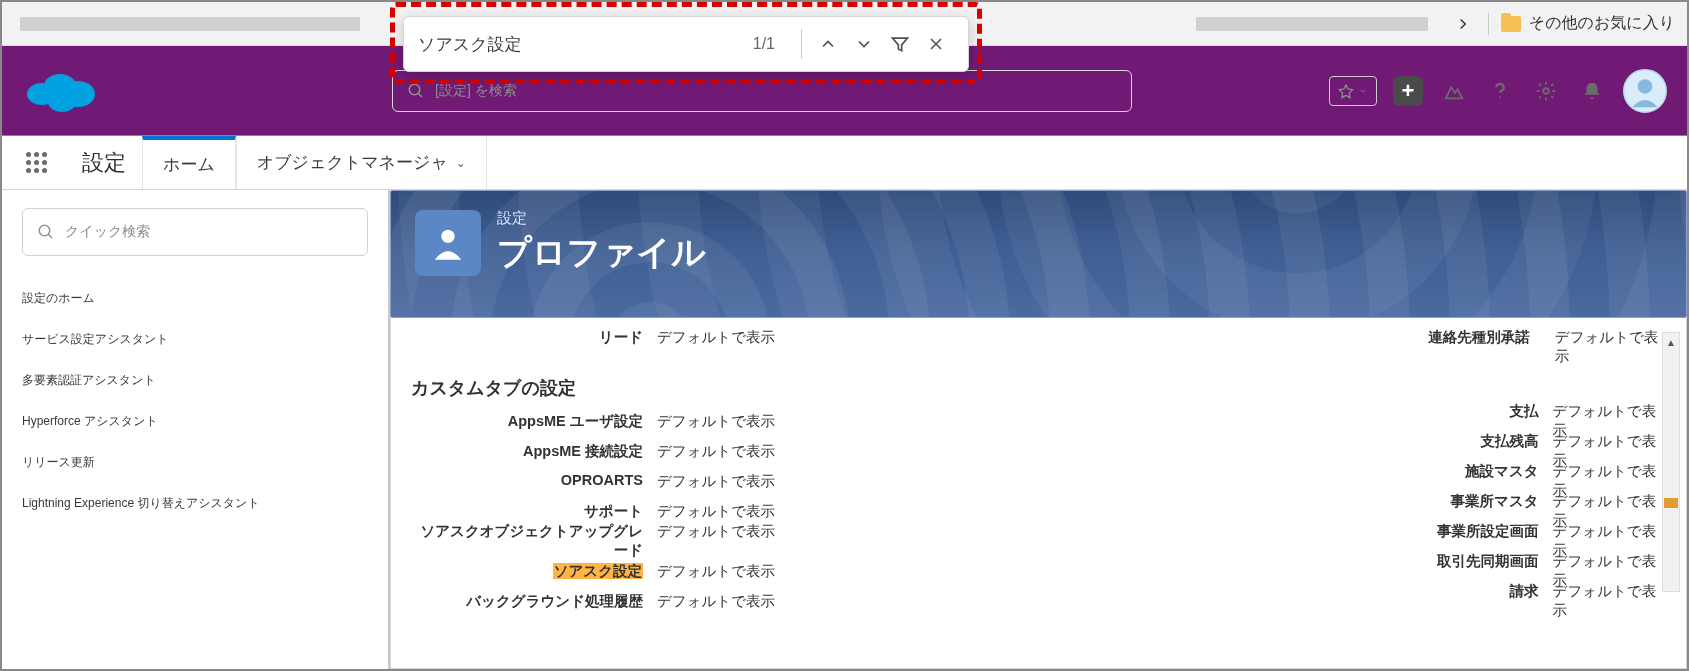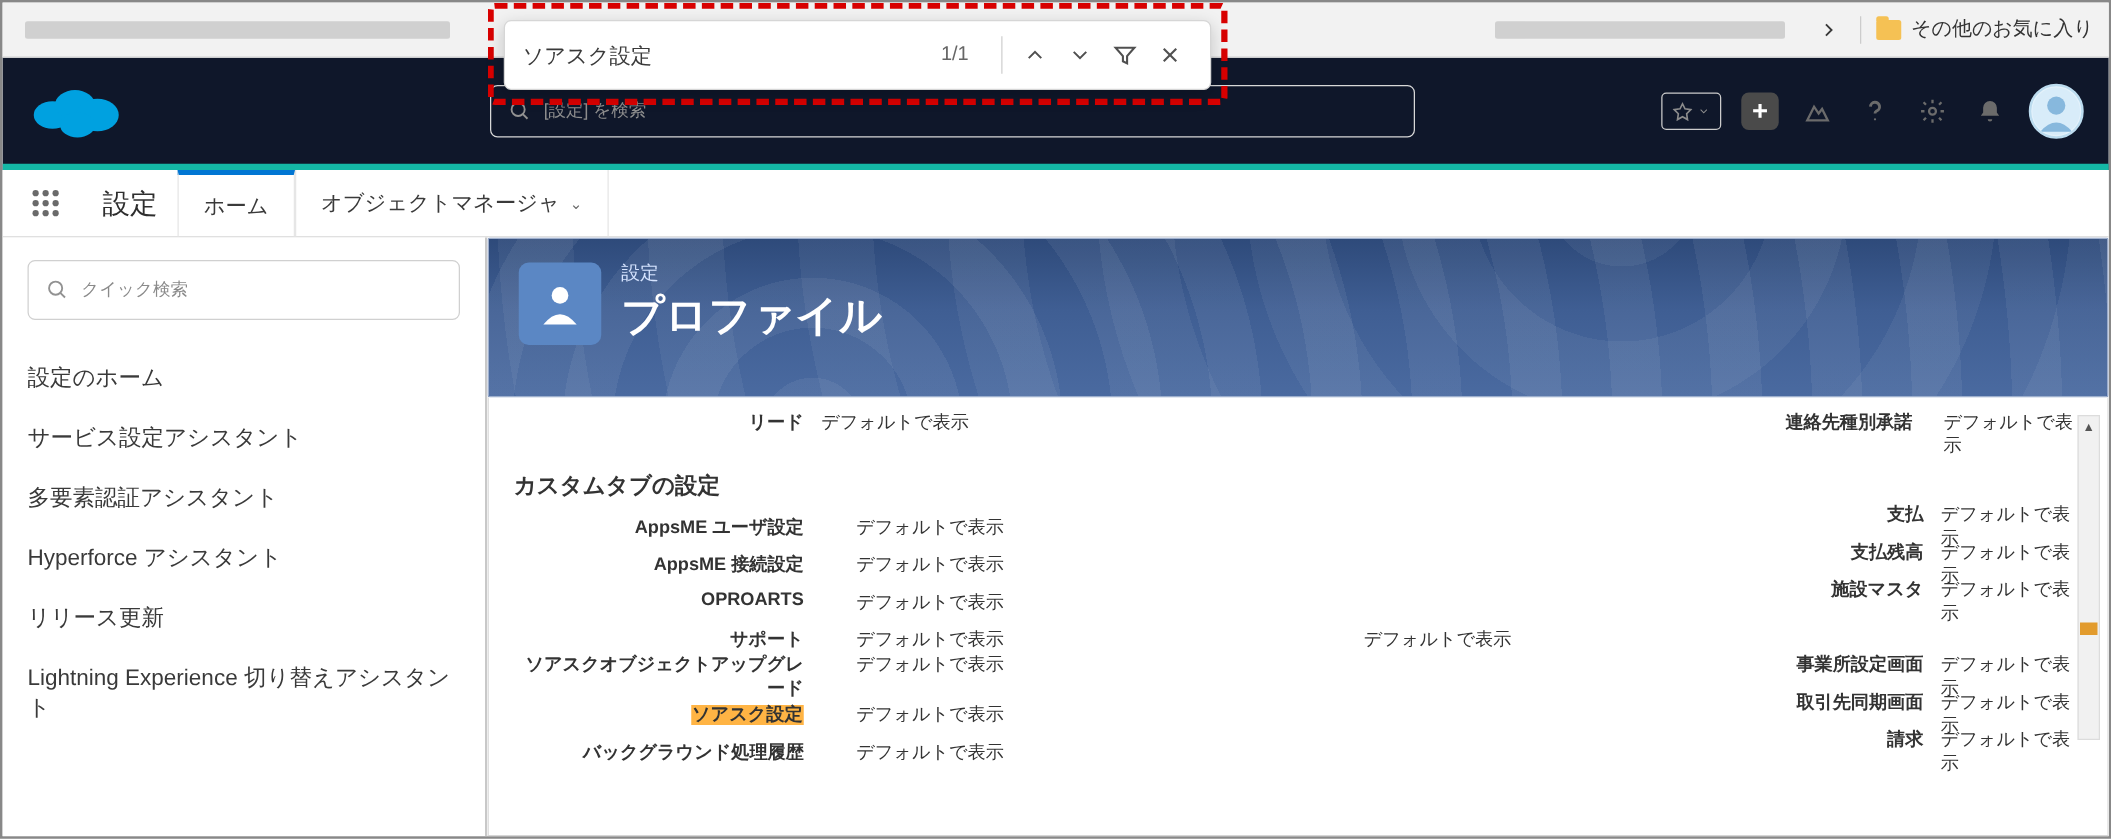--- a/index.html
+++ b/index.html
@@ -19,21 +19,21 @@
   
   .find-bar-wrap { position: absolute; top: 0; left: 388px; width: 592px; height: 82px; border: 5px dashed #d80000; border-radius: 6px; z-index: 100; pointer-events: none; }
   .find-bar { position: absolute; top: 9px; left: 8px; right: 8px; height: 56px; background: #fff; border: 1px solid #d6d6d6; border-radius: 6px; box-shadow: 0 4px 14px rgba(0,0,0,0.18); display: flex; align-items: center; padding: 0 14px; pointer-events: auto; }
   .find-input { border: none; outline: none; font-size: 17px; flex: 1; color: #3a3a3a; }
   .find-count { color: #666; font-size: 16px; margin: 0 18px 0 12px; white-space: nowrap; }
   .find-sep { width: 1px; height: 30px; background: #d0d0d0; margin: 0 8px; }
   .find-btn { width: 36px; height: 36px; display: flex; align-items: center; justify-content: center; color: #505050; cursor: pointer; }
   .find-btn svg { width: 20px; height: 20px; stroke: #505050; stroke-width: 2; fill: none; }
 
   
-  .sf-header { height: 90px; background: #0f172a; border-bottom: 5px solid #14b8a6; display: flex; align-items: center; padding: 0 20px; }
+  .sf-header { height: 90px; background: #701a75; border-bottom: 1px solid #14b8a6; display: flex; align-items: center; padding: 0 20px; }
   .sf-logo { width: 80px; height: 54px; margin-right: 30px; }
   .sf-search { flex: 1; max-width: 740px; height: 42px; border: 1px solid #d8d8d8; border-radius: 6px; display: flex; align-items: center; padding: 0 14px; color: #8d8d8d; margin-left: 260px; }
   .sf-search svg { width: 18px; height: 18px; stroke: #929292; stroke-width: 2; fill: none; margin-right: 10px; }
   .sf-header-right { margin-left: auto; display: flex; align-items: center; gap: 16px; }
   .hdr-ico { width: 30px; height: 30px; display: flex; align-items: center; justify-content: center; color: #6b6b6b; cursor: pointer; }
   .hdr-ico svg { width: 22px; height: 22px; }
   .star-box { width: 48px; height: 30px; border: 1px solid #ccc; border-radius: 4px; display: flex; align-items: center; justify-content: center; gap: 4px; color: #8c8c8c; }
   .plus-box { width: 30px; height: 30px; background: #4a4a4a; border-radius: 6px; display: flex; align-items: center; justify-content: center; color: #fff; font-size: 22px; font-weight: bold; }
   .avatar { width: 44px; height: 44px; border-radius: 50%; background: #e4f2fb; border: 2px solid #bcdcef; display: flex; align-items: center; justify-content: center; overflow: hidden; }
 
@@ -45,21 +45,21 @@
   .sf-nav-title { font-size: 22px; font-weight: 500; display: flex; align-items: center; padding: 0 16px; color: #2e2e2e; }
   .sf-tab { display: flex; align-items: center; padding: 0 20px; font-size: 17px; color: #3a3a3a; border-left: 1px solid #e6e6e6; border-right: 1px solid #e6e6e6; cursor: pointer; }
   .sf-tab.active { border-top: 4px solid #0176d3; padding-top: 0; }
   .sf-tab .chev { margin-left: 8px; color: #6a6a6a; font-size: 12px; }
 
   
   .sf-body { display: flex; height: calc(100% - 44px - 90px - 54px); }
   .sf-sidebar { width: 388px; border-right: 2px solid #c8c8c8; background: #fff; padding: 18px 20px; overflow: hidden; }
   .qs-box { height: 48px; border: 1px solid #d0d0d0; border-radius: 6px; display: flex; align-items: center; padding: 5px 14px; color: #8a8a8a; margin-bottom: 22px; }
   .qs-box svg { width: 18px; height: 18px; stroke: #929292; stroke-width: 2; fill: none; margin-right: 10px; }
-  .side-link { display: block; padding: 12px 0; font-size: 18px; color: #3a3a3a; cursor: pointer; }
+  .side-link { display: block; padding: 12px 0; font-size: 12px; color: #3a3a3a; cursor: pointer; }
 
   .sf-main { flex: 1; background: #fff; position: relative; overflow: hidden; }
   .sf-banner { height: 128px; background: linear-gradient(180deg, #2e4a7a 0%, #3f5e93 45%, #4a6aa0 100%); border: 1px solid #8ca1c5; position: relative; overflow: hidden; padding: 18px 24px; border-radius: 2px; }
   .sf-banner:before { content:""; position:absolute; inset:0; background: repeating-radial-gradient(circle at 20% 120%, rgba(255,255,255,0.06) 0 40px, transparent 40px 80px), repeating-radial-gradient(circle at 70% -30%, rgba(255,255,255,0.05) 0 60px, transparent 60px 120px); }
   .banner-row { position: relative; display: flex; align-items: center; gap: 16px; }
   .banner-icon { width: 66px; height: 66px; background: #5b87c4; border-radius: 8px; display: flex; align-items: center; justify-content: center; }
   .banner-icon svg { width: 40px; height: 40px; fill: #fff; }
   .banner-eyebrow { font-size: 15px; color: #d6e4ff; }
   .banner-title { font-size: 34px; font-weight: 600; color: #fff; margin-top: 2px; }
 
@@ -68,21 +68,21 @@
   .lead-row { display: flex; margin-bottom: 10px; }
   .lead-left { width: 680px; display: flex; }
   .lead-right { flex: 1; display: flex; gap: 11px; }
   .lbl { width: 246px; text-align: right; font-size: 14.5px; font-weight: 600; color: #333; padding-right: 14px; }
   .val { font-size: 14.5px; color: #333; }
 
   .section-h { font-size: 18px; font-weight: 700; color: #333; margin: 8px 0 6px 0; }
   .tab-row { display: flex; height: 30px; align-items: center; }
   .tab-row .lbl-r { width: 246px; text-align: right; font-size: 14.5px; font-weight: 650; color: #333; padding-right: 14px; }
   .tab-row .val-r { font-size: 14.5px; color: #333; }
-  .tab-left { width: 680px; display: flex; gap: 28px; }
+  .tab-left { width: 680px; display: flex; }
   .tab-right { flex: 1; display: flex; }
   .highlight { background: #ffb444; padding: 0 1px; }
 
   .panel-scroll { position: absolute; right: -14px; top: 4px; width: 18px; height: 260px; background: #f1f1f1; border: 1px solid #dcdcdc; }
   .panel-scroll .up { position:absolute; top:0; left:0; right:0; height:18px; display:flex;align-items:center;justify-content:center; font-size:10px; color:#555;}
   .panel-scroll .thumb { position: absolute; left: 1px; right: 1px; top: 165px; height: 10px; background: #e29b2d; border-radius: 0; }
 </style>
 </head>
 <body>
 
@@ -290,20 +290,21 @@
                 <div class="lbl-r" style="width: 480px;">施設マスタ</div>
                 <div class="val-r">デフォルトで表示</div>
               </div>
             </div>
             <div class="tab-row">
               <div class="tab-left">
                 <div class="lbl-r">サポート</div>
                 <div class="val-r">デフォルトで表示</div>
               </div>
               <div class="tab-right">
+                <div class="lbl-r" style="width: 480px;">事業所マスタ</div>
                 <div class="val-r">デフォルトで表示</div>
               </div>
             </div>
             <div class="tab-row">
               <div class="tab-left">
                 <div class="lbl-r">ソアスクオブジェクトアップグレード</div>
                 <div class="val-r">デフォルトで表示</div>
               </div>
               <div class="tab-right">
                 <div class="lbl-r" style="width: 480px;">事業所設定画面</div>

